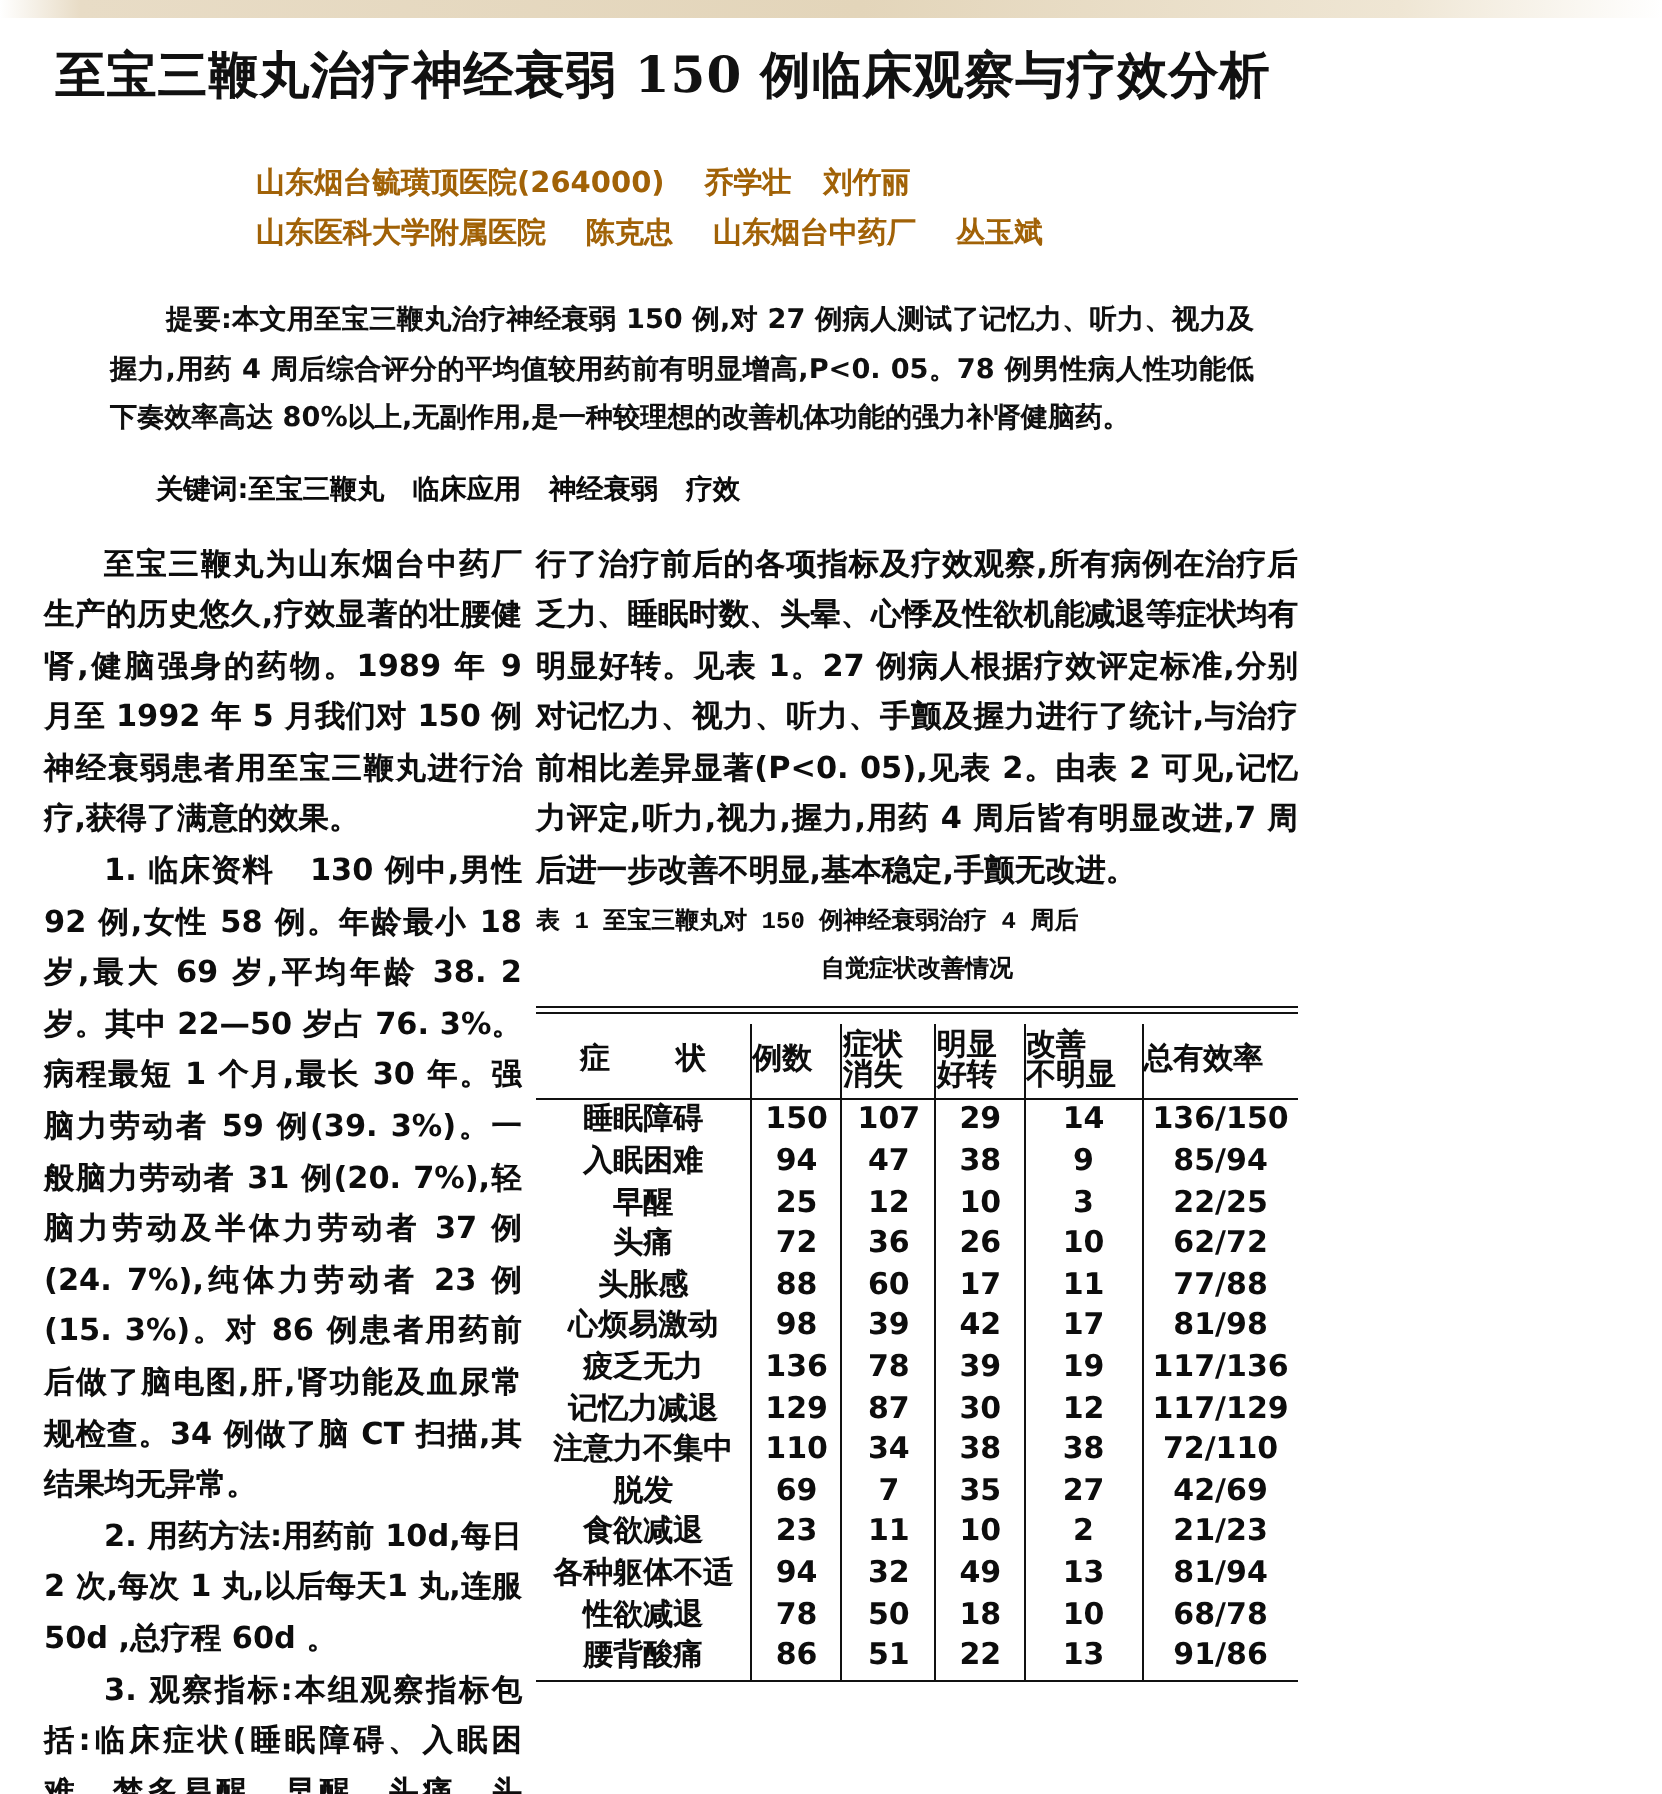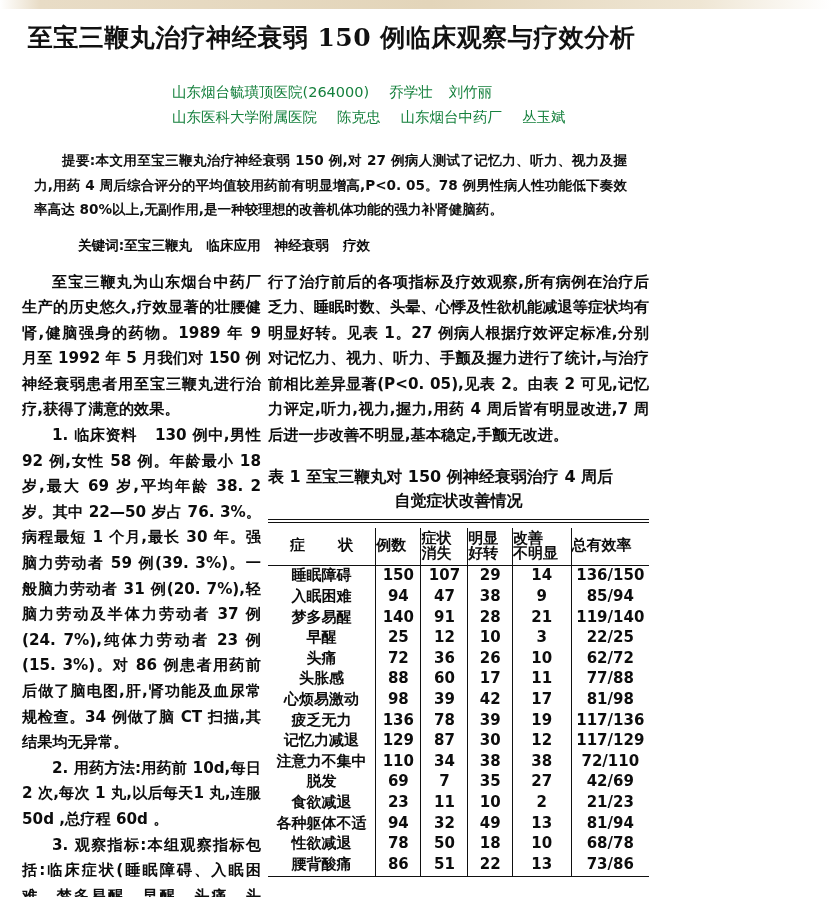--- a/index.html
+++ b/index.html
@@ -37,38 +37,38 @@
     letter-spacing: 0.5px;
     margin-top: 12px;
     color: #111;
     font-family: "DejaVu Serif", "Liberation Serif", serif;
   }
   
   .authors {
     margin-top: 26px;
     font-size: 14.5px;
     line-height: 25px;
-    font-weight: 400;
-    color: #15803d;
-    padding-left: 44px;
+    font-weight: 700;
+    color: #a16207;
   }
   .author-line-1 { padding-left: 128px; }
   .author-line-2 { padding-left: 128px; }
   .sp-2 { display: inline-block; width: 16px; }
   .sp-3 { display: inline-block; width: 20px; }
   
   .abstract-block {
     margin-top: 18px;
     padding: 0 36px 0 34px;
     font-size: 13.6px;
     line-height: 24.5px;
     font-weight: 700;
     text-align: justify;
     text-justify: inter-ideograph;
     color: #101010;
+    margin-left: 21px;
   }
   .abstract-block .lead { margin-left: 28px; }
   .keywords {
     margin-top: 12px;
     padding: 0 36px 0 50px;
     font-size: 13.6px;
     font-weight: 700;
     line-height: 22px;
   }
   .keywords .kw-lead { margin-left: 28px; }
@@ -91,25 +91,26 @@
   }
   .col p {
     margin: 0;
     text-indent: 30px;
   }
   .col p.noindent { text-indent: 0; }
   .run-head { font-weight: 700; }
   .head-gap { display: inline-block; width: 18px; }
   
   .table-caption {
-    font-size: 16px;
+    font-size: 12px;
     font-weight: 700;
     line-height: 24px;
     text-align: center;
-    margin-top: 16px;
+    margin-top: 0;
+    font-family: Liberation Mono, monospace;
   }
   .table-caption .cap-line1 { display: block; text-align: left; }
   .table-caption .cap-line2 { display: block; }
   table.data {
     margin-top: 5px;
     width: 381px;
     border-collapse: collapse;
     font-size: 15px;
     font-weight: 700;
     color: #0d0d0d;
@@ -228,28 +229,20 @@
             </tr>
             <tr>
               <td class="c-sym">入眠困难</td>
               <td class="c-n">94</td>
               <td class="c-gone">47</td>
               <td class="c-imp">38</td>
               <td class="c-noimp">9</td>
               <td class="c-rate">85/94</td>
             </tr>
             <tr>
-              <td class="c-sym">梦多易醒</td>
-              <td class="c-n">140</td>
-              <td class="c-gone">91</td>
-              <td class="c-imp">28</td>
-              <td class="c-noimp">21</td>
-              <td class="c-rate">119/140</td>
-            </tr>
-            <tr>
               <td class="c-sym">早醒</td>
               <td class="c-n">25</td>
               <td class="c-gone">12</td>
               <td class="c-imp">10</td>
               <td class="c-noimp">3</td>
               <td class="c-rate">22/25</td>
             </tr>
             <tr>
               <td class="c-sym">头痛</td>
               <td class="c-n">72</td>
@@ -329,21 +322,21 @@
               <td class="c-imp">18</td>
               <td class="c-noimp">10</td>
               <td class="c-rate">68/78</td>
             </tr>
             <tr>
               <td class="c-sym">腰背酸痛</td>
               <td class="c-n">86</td>
               <td class="c-gone">51</td>
               <td class="c-imp">22</td>
               <td class="c-noimp">13</td>
-              <td class="c-rate">73/86</td>
+              <td class="c-rate">91/86</td>
             </tr>
           </tbody>
       </table>
       <div class="tbl-bottom"></div>
 
     </div>
   </div>
 </div>
 
 </body></html>

